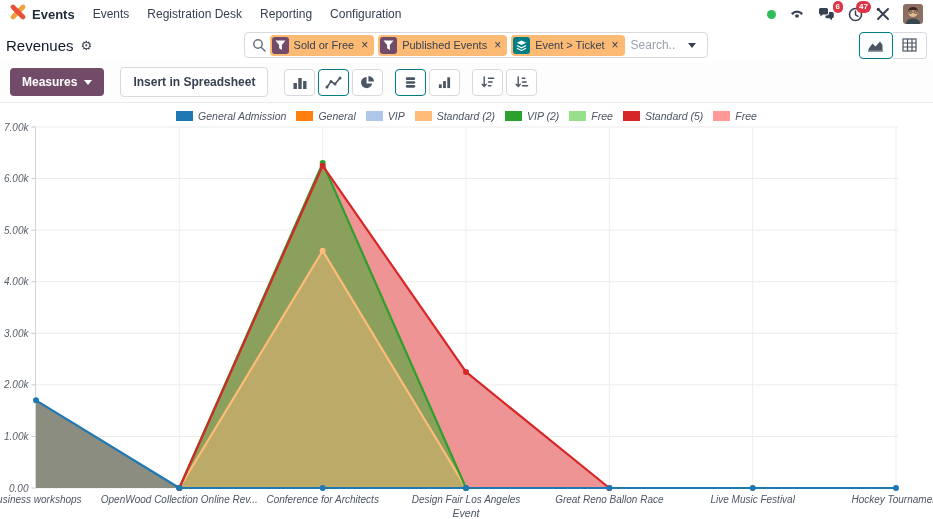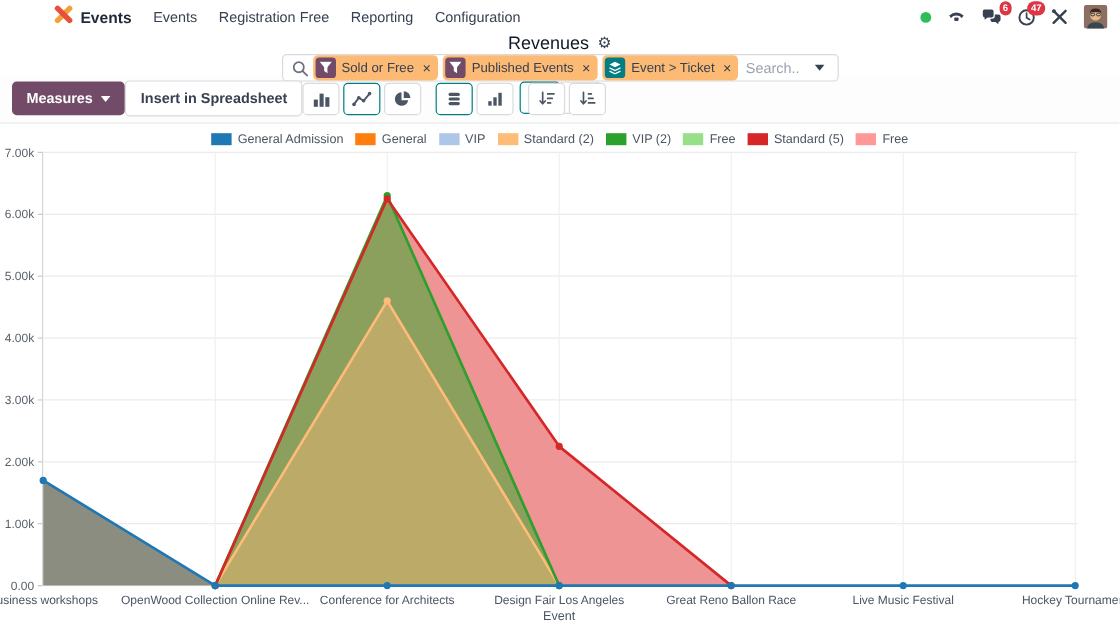--- a/index.html
+++ b/index.html
@@ -1,34 +1,34 @@
 <!DOCTYPE html>
 <html><head>
 <meta charset="utf-8">
 <style>
   * { box-sizing: border-box; margin: 0; padding: 0; }
   html,body { width: 933px; height: 519px; overflow: hidden; }
   body { font-family: "Liberation Sans", sans-serif; background: #fff; color: #374151; }
 
   
-  .navbar { height: 28px; display: flex; align-items: center; padding: 0 10px; background: #fff; margin-left: 35px; }
+  .navbar { height: 28px; display: flex; align-items: center; padding: 0 10px; background: #fff; }
   .brand { display: flex; align-items: center; gap: 6px; margin-right: 18px; }
   .brand-name { font-size: 13px; font-weight: 700; color: #1f2937; }
   .menu { display: flex; gap: 18px; }
   .menu-item { font-size: 12px; color: #374151; cursor: pointer; white-space: nowrap; }
   .systray { margin-left: auto; display: flex; align-items: center; gap: 13px; }
   .status-dot { width: 9px; height: 9px; border-radius: 50%; background: #2ebd59; }
   .tray-icon { position: relative; display: flex; align-items: center; color: #374151; }
   .badge { position: absolute; top: -6px; right: -8px; background: #dc3545; color: #fff;
            font-size: 8px; font-weight: 700; line-height: 1; padding: 2px 3px; border-radius: 8px; }
   .company { font-size: 12px; color: #374151; white-space: nowrap; }
   .avatar { width: 20px; height: 20px; border-radius: 3px; overflow: hidden; display: block; }
 
   
-  .control-panel { height: 34px; display: flex; align-items: center; justify-content: space-between; padding: 0 6px; flex-direction: column; }
+  .control-panel { height: 34px; display: flex; align-items: center; justify-content: space-between; padding: 0 6px; }
   .view-title { display: flex; align-items: center; gap: 7px; font-size: 15px; color: #111827; }
   .gear { font-size: 13px; color: #374151; cursor: pointer; font-family: "DejaVu Sans", sans-serif; }
   .searchbar { width: 464px; height: 26px; border: 1px solid #d8dadd; border-radius: 4px;
                display: flex; align-items: center; padding: 0 4px; background: #fff; }
   .chip { background: #fdba74; border-radius: 4px; display: flex; align-items: center; gap: 5px;
           padding: 2px 6px 2px 2px; font-size: 11px; color: #374151; margin-left: 4px; white-space: nowrap; }
   .chip-icon { width: 17px; height: 17px; border-radius: 3px; display: flex; align-items: center; justify-content: center; }
   .chip-icon.filter { background: #714B67; }
   .chip-icon.groupby { background: #017E84; }
   .chip-x { font-size: 12px; color: #374151; cursor: pointer; margin-left: 2px; line-height: 1; }
@@ -39,36 +39,36 @@
   .caret-down { width: 0; height: 0; border-left: 4px solid transparent; border-right: 4px solid transparent;
                 border-top: 5px solid #374151; display: inline-block; }
   .switcher { display: flex; }
   .switch-btn { width: 34px; height: 27px; background: #fff; border: 1px solid #d8dadd;
                 display: flex; align-items: center; justify-content: center; color: #4b5563; cursor: pointer; }
   .switch-btn:first-child { border-radius: 4px 0 0 4px; }
   .switch-btn:last-child { border-radius: 0 4px 4px 0; border-left: none; }
   .switch-btn.active { border: 1.5px solid #017E84; border-radius: 4px; background: #fbfefe; }
 
   
-  .toolbar { height: 41px; display: flex; align-items: center; gap: 0; padding: 0 10px;
+  .toolbar { height: 41px; display: flex; align-items: center; gap: 16px; padding: 0 10px;
              background: #fdfdfd; border-bottom: 1px solid #e8eaed; }
   .btn-measures { background: #714B67; color: #fff; font-size: 12px; font-weight: 700; border: none;
                   border-radius: 4px; padding: 7px 12px; display: flex; align-items: center; gap: 7px; cursor: pointer;
                   font-family: "Liberation Sans", sans-serif; }
   .btn-measures .caret-down { border-top-color: #fff; }
   .btn-plain { background: #fff; color: #374151; font-size: 12px; font-weight: 700; border: 1px solid #d8dadd;
                border-radius: 4px; padding: 7px 12px; cursor: pointer; font-family: "Liberation Sans", sans-serif; }
   .iconbar { display: flex; gap: 3px; align-items: center; }
   .icon-btn { width: 31px; height: 27px; background: #fff; border: 1px solid #d8dadd; border-radius: 4px;
               display: flex; align-items: center; justify-content: center; color: #4b5563; cursor: pointer; }
   .icon-btn.active { border: 1.5px solid #017E84; }
   .group-gap { margin-left: 9px; }
 
   
-  .chart-wrap { height: 416px; position: relative; }
+  .chart-wrap { height: 416px; position: relative; font-style: italic; }
   .legend { height: 20px; display: flex; align-items: center; justify-content: center; gap: 10px;
             font-size: 10.5px; color: #4b5563; padding-top: 6px; }
   .legend-item { display: flex; align-items: center; gap: 5px; cursor: pointer; white-space: nowrap; }
   .swatch { width: 17px; height: 10px; display: inline-block; }
   svg text { font-family: "Liberation Sans", sans-serif; }
 </style>
 </head>
 <body>
 
 <div class="navbar">
@@ -76,21 +76,21 @@
     <span>
       <svg width="16" height="16" viewBox="0 0 16 16">
         <path d="M3,13 L13,3" stroke="#f0a13c" stroke-width="4.6" stroke-linecap="round"></path>
         <path d="M3,3 L13,13" stroke="#e8503a" stroke-width="4.6" stroke-linecap="round"></path>
       </svg>
     </span>
     <span class="brand-name">Events</span>
   </div>
   <div class="menu">
       <span class="menu-item">Events</span>
-      <span class="menu-item">Registration Free</span>
+      <span class="menu-item">Registration Desk</span>
       <span class="menu-item">Reporting</span>
       <span class="menu-item">Configuration</span>
     </div>
   <div class="systray">
     <span class="status-dot"></span>
     <span class="tray-icon">
       <svg width="16" height="14" viewBox="0 0 16 14" fill="#374151">
         <path d="M2,6 Q8,1 14,6 L12.5,8 Q11.5,7.6 11,6.5 Q8,5.2 5,6.5 Q4.5,7.6 3.5,8 Z"></path>
         <rect x="6.2" y="7.5" width="3.6" height="3" rx="1"></rect>
       </svg>

